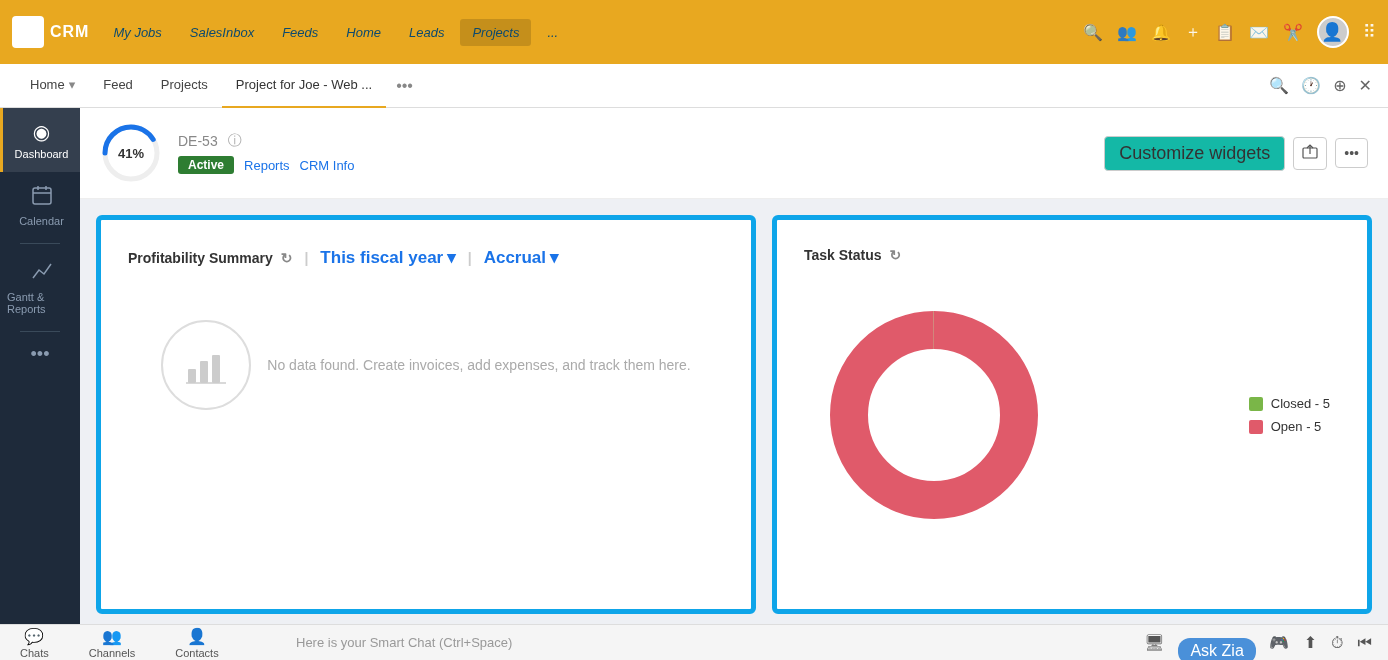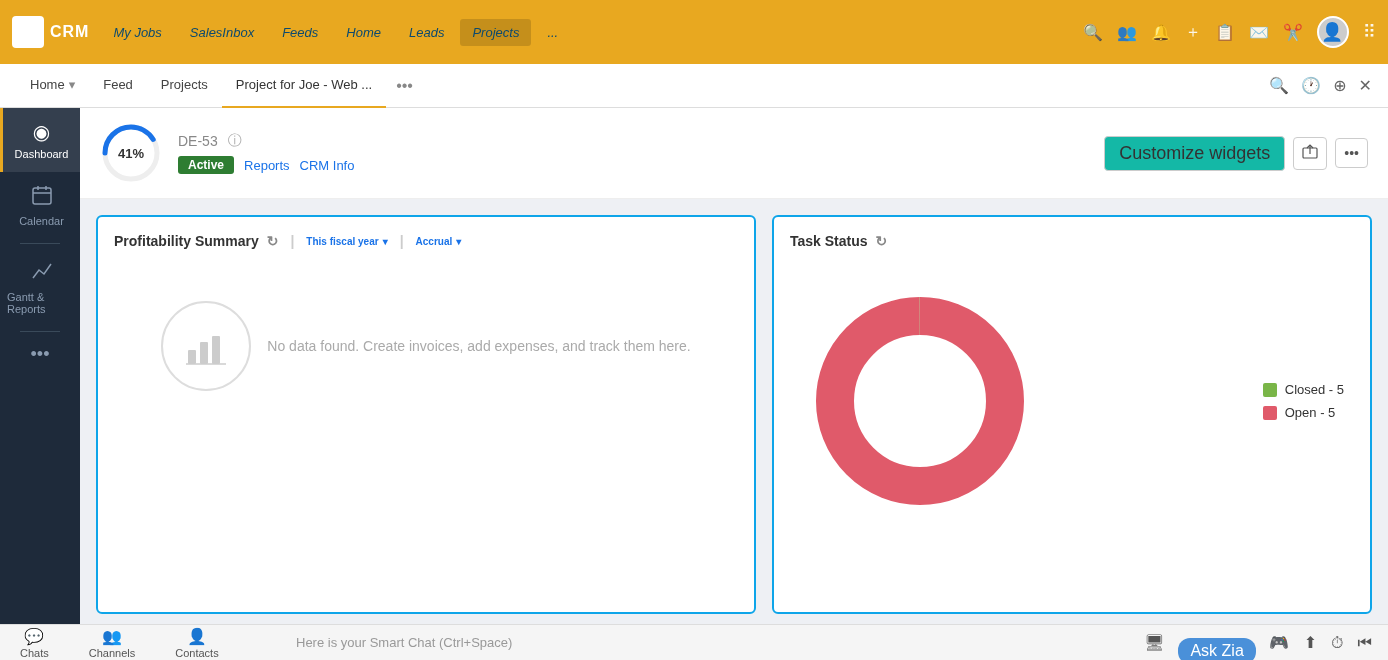--- a/index.html
+++ b/index.html
@@ -149,33 +149,33 @@
       padding: 16px;
       display: flex;
       gap: 16px;
       background: #eef0f4;
     }
 
     
     .widget-card {
       background: white;
       border-radius: 6px;
-      border: 2px solid #0ea5e9;
-      padding: 16px;
+      border: 5px solid #0ea5e9;
+      padding: 27px;
       flex: 1;
     }
     .widget-header {
       display: flex; align-items: center; gap: 8px;
       margin-bottom: 12px;
       color: #333; font-size: 14px; font-weight: 600;
     }
     .widget-refresh { color: #888; font-size: 14px; cursor: pointer; }
     .widget-filter {
       display: flex; align-items: center; gap: 4px;
-      color: #1a73e8; font-size: 10px; cursor: pointer;
+      color: #1a73e8; font-size: 17px; cursor: pointer;
     }
     .widget-separator { color: #ccc; margin: 0 4px; }
 
     
     .profitability-empty {
       display: flex; flex-direction: row; align-items: center; justify-content: center;
       padding: 40px 20px;
       gap: 16px;
     }
     .empty-chart-icon {

